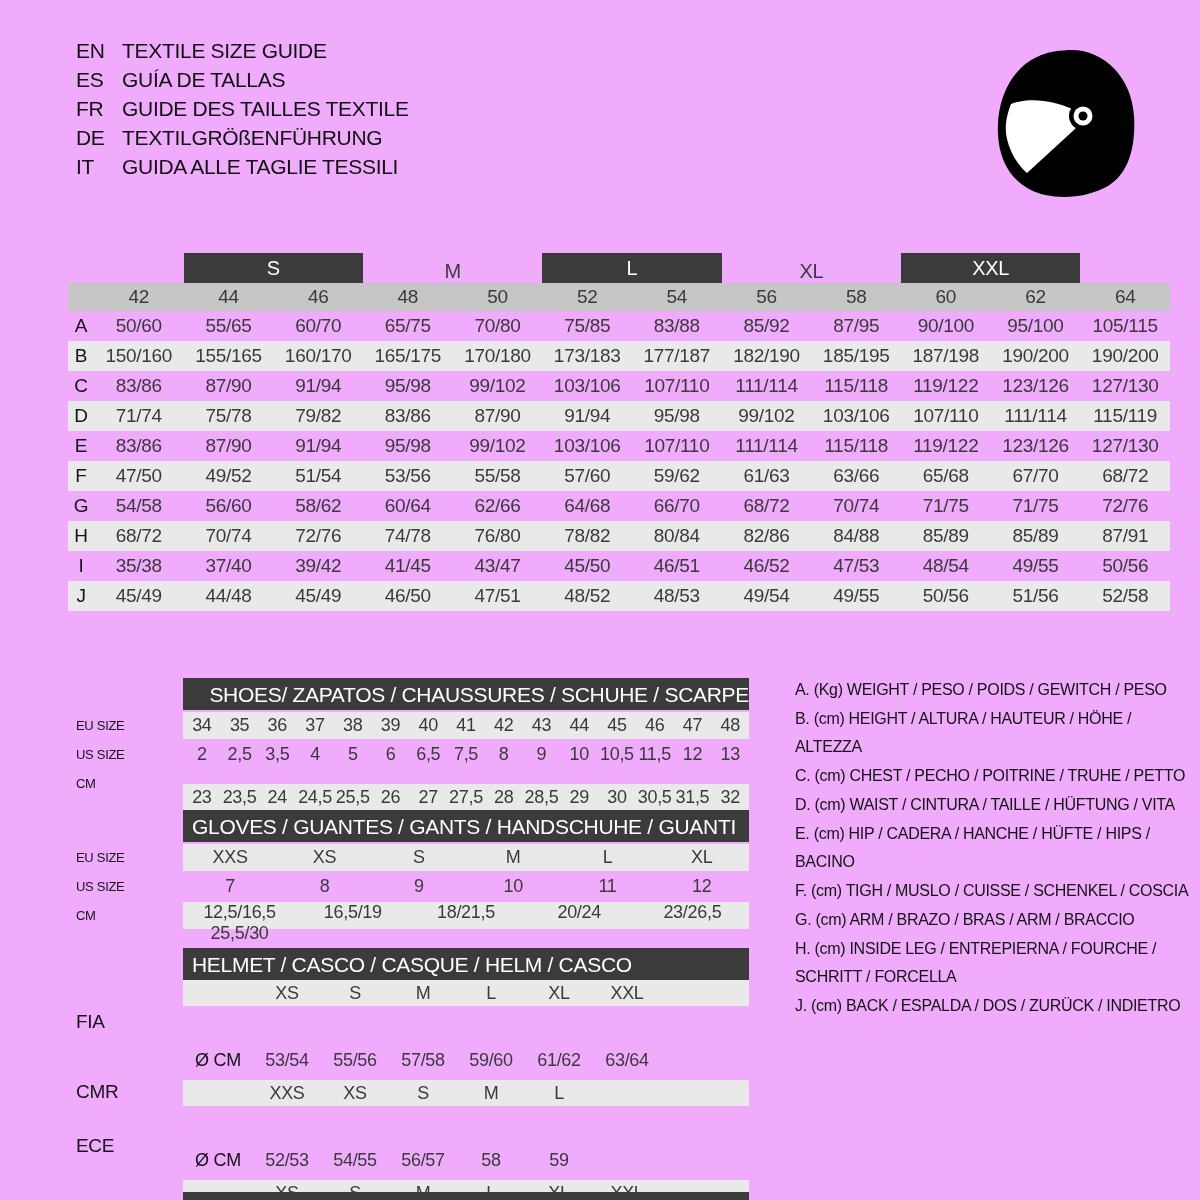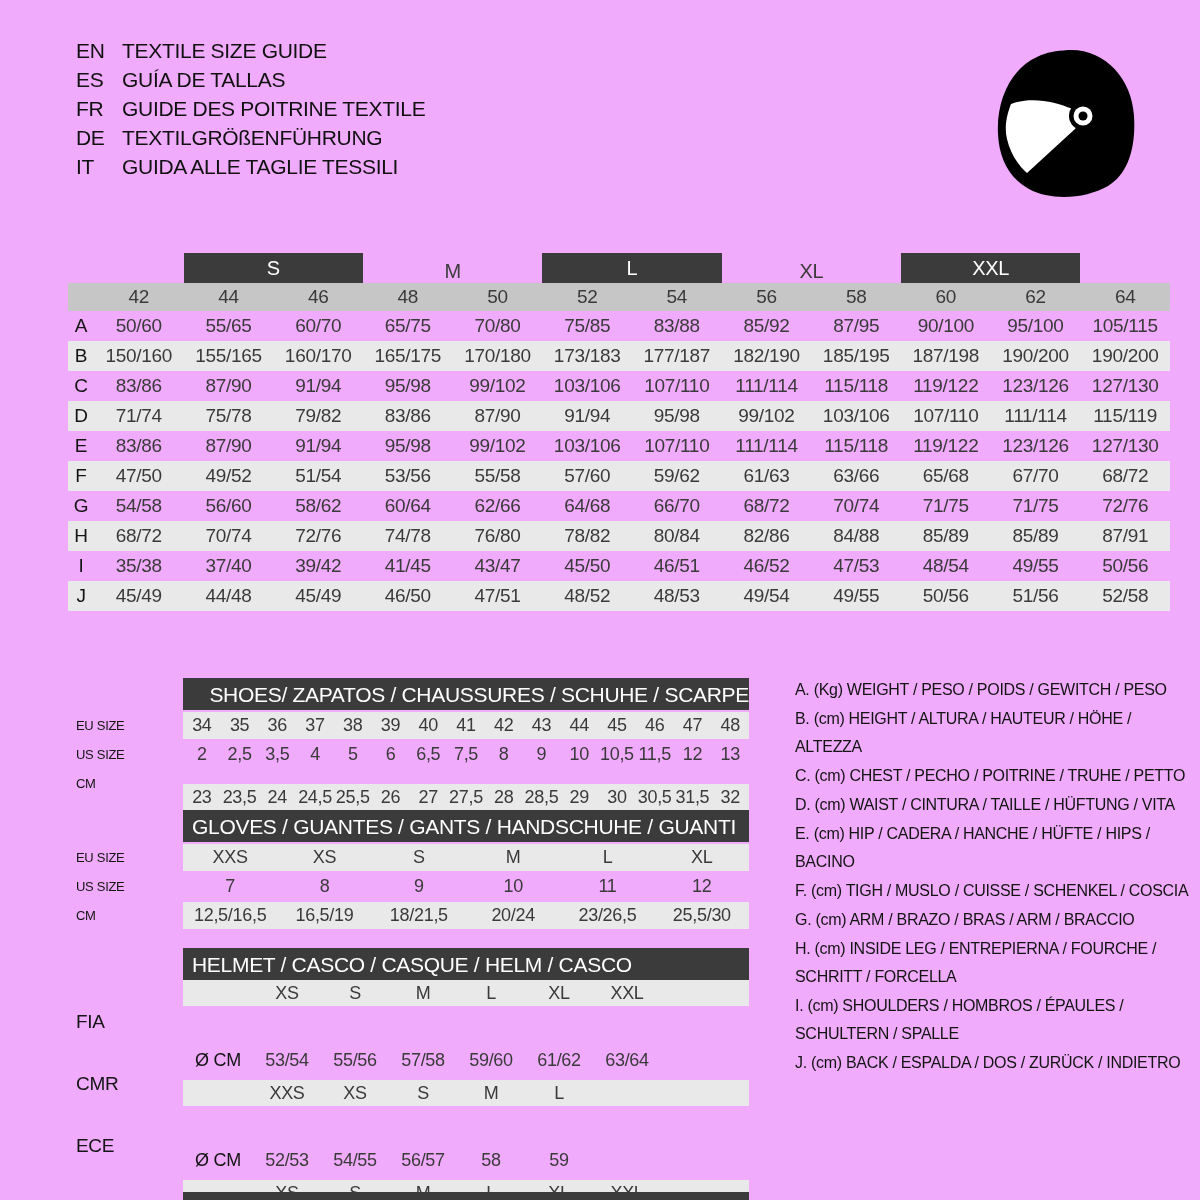--- a/index.html
+++ b/index.html
@@ -64,21 +64,21 @@
       <div class="lang-row">
         <div class="lang-code">EN</div>
         <div class="lang-title">TEXTILE SIZE GUIDE</div>
       </div>
       <div class="lang-row">
         <div class="lang-code">ES</div>
         <div class="lang-title">GUÍA DE TALLAS</div>
       </div>
       <div class="lang-row">
         <div class="lang-code">FR</div>
-        <div class="lang-title">GUIDE DES POITRINE TEXTILE</div>
+        <div class="lang-title">GUIDE DES TAILLES TEXTILE</div>
       </div>
       <div class="lang-row">
         <div class="lang-code">DE</div>
         <div class="lang-title">TEXTILGRÖßENFÜHRUNG</div>
       </div>
       <div class="lang-row">
         <div class="lang-code">IT</div>
         <div class="lang-title">GUIDA ALLE TAGLIE TESSILI</div>
       </div>
     </div>
@@ -346,34 +346,34 @@
         <div class="scell">XL</div>
       </div>
       <div class="srow" style="grid-template-columns: repeat(6, 1fr);">
         <div class="scell">7</div>
         <div class="scell">8</div>
         <div class="scell">9</div>
         <div class="scell">10</div>
         <div class="scell">11</div>
         <div class="scell">12</div>
       </div>
-      <div class="srow gray" style="grid-template-columns: repeat(6, 1fr);">
+      <div class="srow gray" style="grid-template-columns: repeat(5, 1fr);">
         <div class="scell">12,5/16,5</div>
         <div class="scell">16,5/19</div>
         <div class="scell">18/21,5</div>
         <div class="scell">20/24</div>
         <div class="scell">23/26,5</div>
         <div class="scell">25,5/30</div>
       </div>
     </div>
 
   <div class="sec-header" style="top:948px;">HELMET / CASCO / CASQUE / HELM / CASCO</div>
   <div class="helmet-labels" id="helmetLabels">
       <div class="hlabel" style="top: 26px;">FIA</div>
-      <div class="hlabel" style="top: 88px;">CMR</div>
+      <div class="hlabel" style="top: 96px;">CMR</div>
       <div class="hlabel" style="top: 150px;">ECE</div>
     </div>
   <div class="helmet-rows" id="helmetRows">
       <div class="hgroup">
         <div class="hrow gray">
           <div class="hcell"></div>
           <div class="hcell">XS</div>
           <div class="hcell">S</div>
           <div class="hcell">M</div>
           <div class="hcell">L</div>
@@ -434,19 +434,18 @@
 
   <div class="legend" id="legendList">
       <div class="legend-item">A. (Kg) WEIGHT / PESO / POIDS / GEWITCH / PESO</div>
       <div class="legend-item">B. (cm) HEIGHT / ALTURA / HAUTEUR / HÖHE / ALTEZZA</div>
       <div class="legend-item">C. (cm) CHEST / PECHO / POITRINE / TRUHE / PETTO</div>
       <div class="legend-item">D. (cm) WAIST / CINTURA / TAILLE / HÜFTUNG / VITA</div>
       <div class="legend-item">E. (cm) HIP / CADERA / HANCHE / HÜFTE / HIPS /  BACINO</div>
       <div class="legend-item">F. (cm) TIGH / MUSLO / CUISSE / SCHENKEL / COSCIA</div>
       <div class="legend-item">G. (cm) ARM  / BRAZO / BRAS / ARM / BRACCIO</div>
       <div class="legend-item">H. (cm) INSIDE LEG / ENTREPIERNA / FOURCHE / SCHRITT / FORCELLA</div>
-      <div class="legend-item">I.  (cm) SHOULDERS / HOMBROS / ÉPAULES / SCHULTERN / SPALLE</div>
       <div class="legend-item">J. (cm) BACK / ESPALDA / DOS / ZURÜCK / INDIETRO</div>
     </div>
 
   <div class="bottom-bar"></div>
 
 </div>
 
 </body></html>

